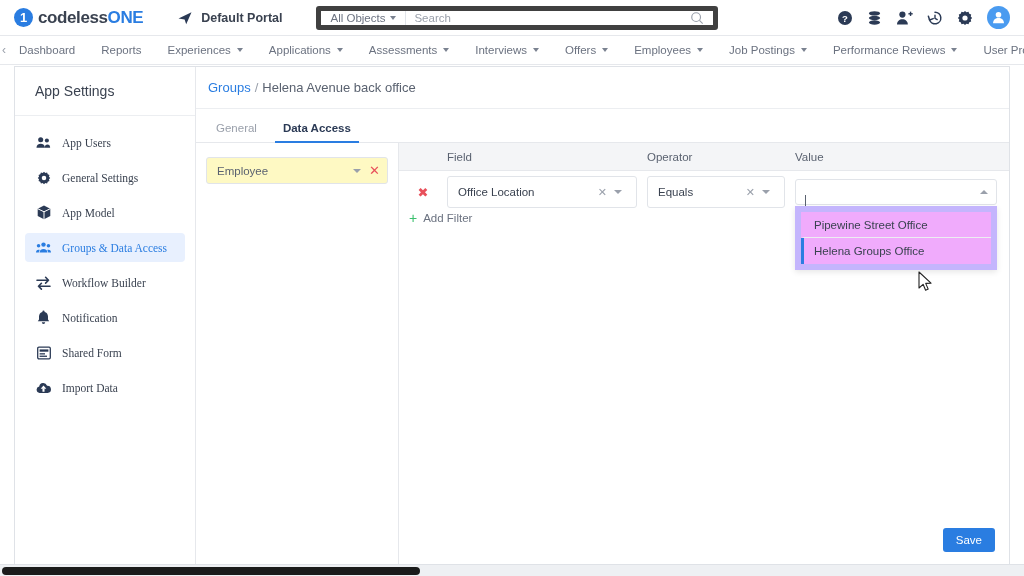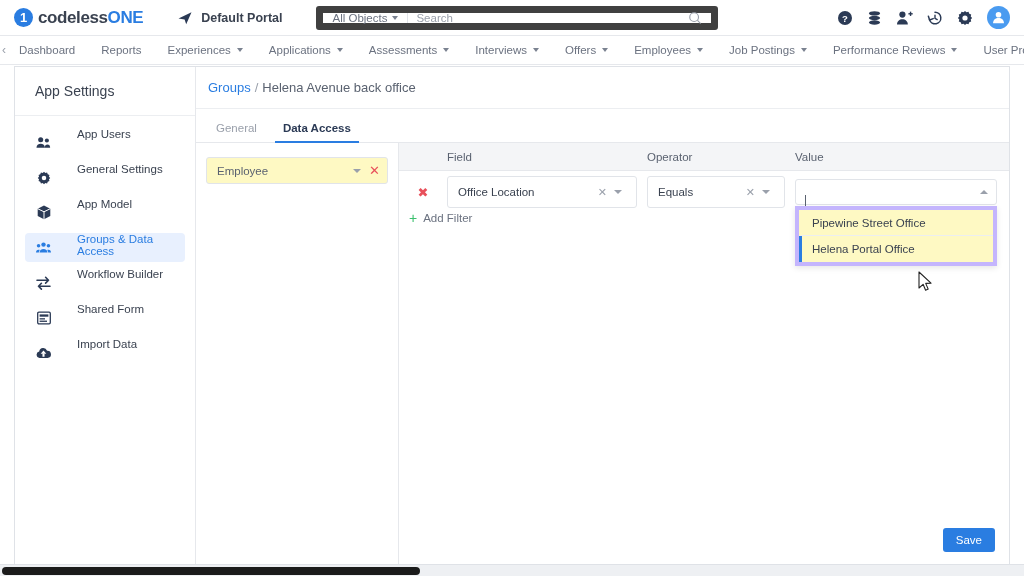--- a/index.html
+++ b/index.html
@@ -39,21 +39,21 @@
     display: flex; align-items: center; gap: 8px;
     margin-left: 34px;
   }
   .portal-label { font-size: 12.5px; font-weight: bold; color: #3a4250; }
   .send-icon svg { display: block; }
 
   .searchbar {
     margin-left: 34px;
     display: flex; align-items: center;
     width: 402px; height: 24px;
-    border: 7px solid #404040; border-radius: 3px;
+    border: 5px solid #404040; border-radius: 3px;
     background: #fff;
   }
   .search-scope {
     display: flex; align-items: center; gap: 5px;
     padding: 0 9px; height: 100%;
     border-right: 1px solid #e1e4e9;
     font-size: 11.5px; color: #6b7280;
     white-space: nowrap;
   }
   .caret-dn {
@@ -120,27 +120,28 @@
   }
   .sidebar-title {
     height: 49px;
     display: flex; align-items: center;
     padding-left: 20px;
     font-size: 14px; color: #3a4250;
     border-bottom: 1px solid #eceef1;
   }
   .sidebar-list { padding-top: 12px; }
   .side-item {
-    display: flex; gap: 26px;
+    display: flex; align-items: center; gap: 11px;
     height: 29px;
     margin: 0 10px 6px 10px;
     padding-left: 11px;
     border-radius: 4px;
     font-size: 11.5px; color: #3a4250;
     cursor: pointer;
+    font-family: Liberation Serif, serif;
   }
   .side-item .si-ico {
     width: 15px; display: flex; align-items: center; justify-content: center;
     color: #2b3a55;
   }
   .side-item.active { background: #e8f0fe; color: #2a7de1; }
   .side-item.active .si-ico { color: #2a7de1; }
 
   
   .main { flex: 1; display: flex; flex-direction: column; min-width: 0; position: relative; }
@@ -245,22 +246,22 @@
     width: 1px; height: 13px; background: #5a6270;
   }
   .caret-up {
     width: 0; height: 0;
     border-left: 4px solid transparent;
     border-right: 4px solid transparent;
     border-bottom: 4.5px solid #9aa0ab;
   }
   .dropdown {
     position: absolute; left: 0; right: 0; top: 27px;
-    background: #fef9c3;
-    border: 4px solid #c4b5fd;
+    background: #f0abfc;
+    border: 6px solid #c4b5fd;
     box-shadow: 0 2px 6px rgba(0,0,0,0.10);
     z-index: 20;
   }
   .dd-opt {
     height: 26px; display: flex; align-items: center;
     padding-left: 10px;
     font-size: 11.5px; color: #3a4250;
     border-left: 3px solid transparent;
     cursor: pointer;
   }
@@ -486,20 +487,29 @@
           <span class="si-ico">
             <svg width="15" height="14" viewBox="0 0 15 14">
                 <path d="M1 4.2 H12.5 M9.6 1.3 12.5 4.2 9.6 7.1" fill="none" stroke="currentColor" stroke-width="1.6" stroke-linecap="round" stroke-linejoin="round"></path>
                 <path d="M14 10.2 H2.5 M5.4 7.3 2.5 10.2 5.4 13.1" fill="none" stroke="currentColor" stroke-width="1.6" stroke-linecap="round" stroke-linejoin="round"></path>
               </svg>
           </span>
           <span>Workflow Builder</span>
         </div>
 
 
+        <div class="side-item">
+          <span class="si-ico">
+            <svg width="13" height="15" viewBox="0 0 13 15">
+                <path d="M6.5 0.4a1.1 1.1 0 0 1 1.1 1.1v0.5c2 0.5 3.4 2.3 3.4 4.4v3l1.2 1.8H0.8L2 9.4v-3c0-2.1 1.4-3.9 3.4-4.4V1.5A1.1 1.1 0 0 1 6.5 0.4z" fill="currentColor"></path>
+                <path d="M4.8 12.2h3.4a1.7 1.7 0 0 1-3.4 0z" fill="currentColor"></path>
+              </svg>
+          </span>
+          <span>Notification</span>
+        </div>
 
         <div class="side-item">
           <span class="si-ico">
             <svg width="14" height="14" viewBox="0 0 14 14">
                 <rect x="0.7" y="1.2" width="12.6" height="11.6" rx="1.2" fill="none" stroke="currentColor" stroke-width="1.3"></rect>
                 <rect x="2.6" y="3.4" width="8.8" height="2.3" fill="currentColor"></rect>
                 <rect x="2.6" y="7.2" width="5.4" height="1.3" fill="currentColor"></rect>
                 <rect x="2.6" y="9.6" width="7.4" height="1.3" fill="currentColor"></rect>
               </svg>
           </span>
@@ -575,21 +585,21 @@
               <div class="val-wrap">
                 <div class="val-box">
                   <span class="caret-txt"></span>
                   <span class="caret-up"></span>
                 </div>
                 <div class="dropdown">
                   <div class="dd-opt sep">
                     <span>Pipewine Street Office</span>
                   </div>
                   <div class="dd-opt sel">
-                    <span>Helena Portal Office</span>
+                    <span>Helena Groups Office</span>
                   </div>
                 </div>
               </div>
             </div>
           </div>
 
           <div class="addfilter">
             <span class="plus">+</span>
             <span>Add Filter</span>
           </div>

